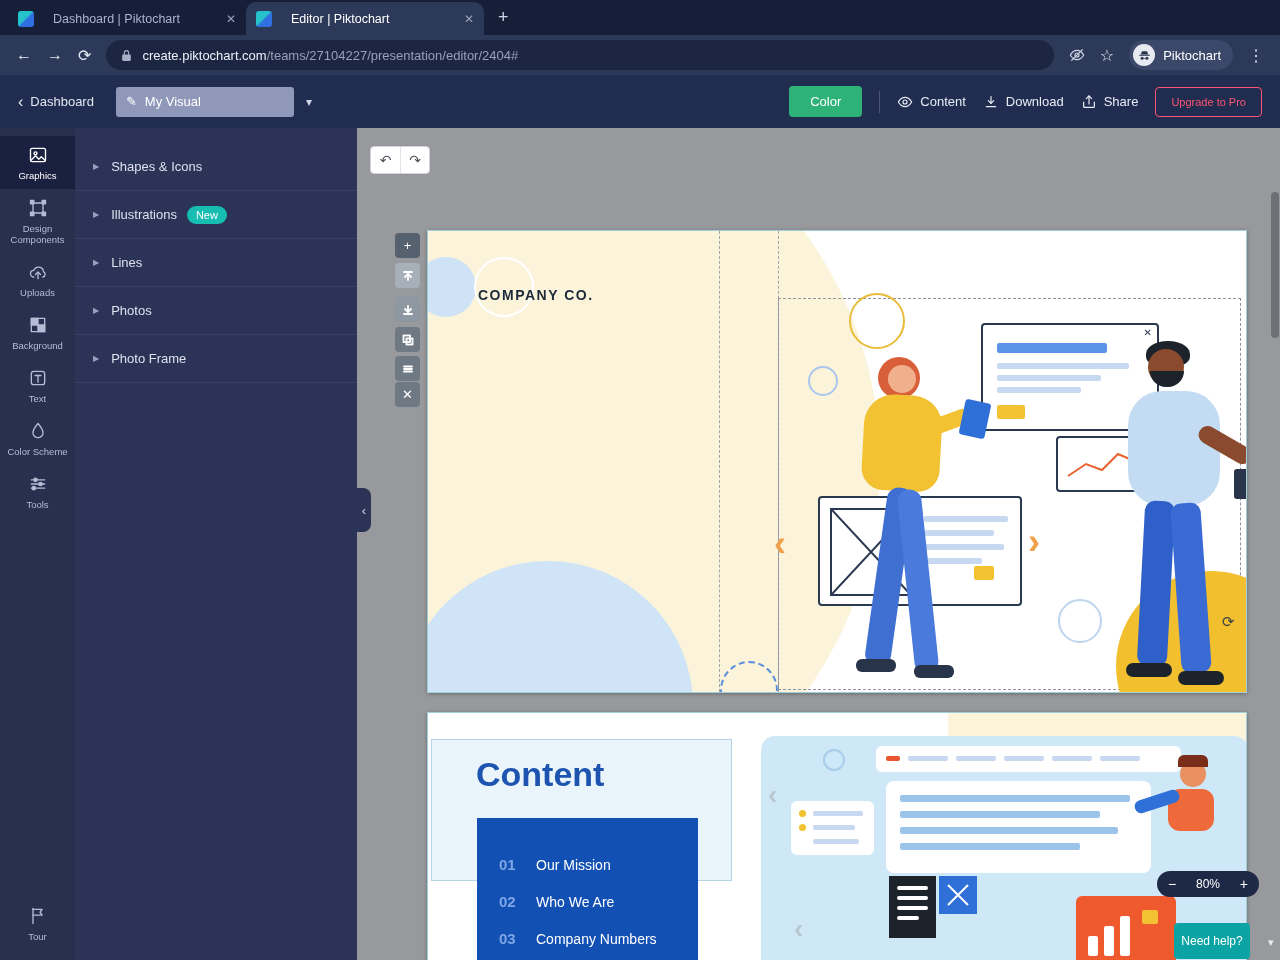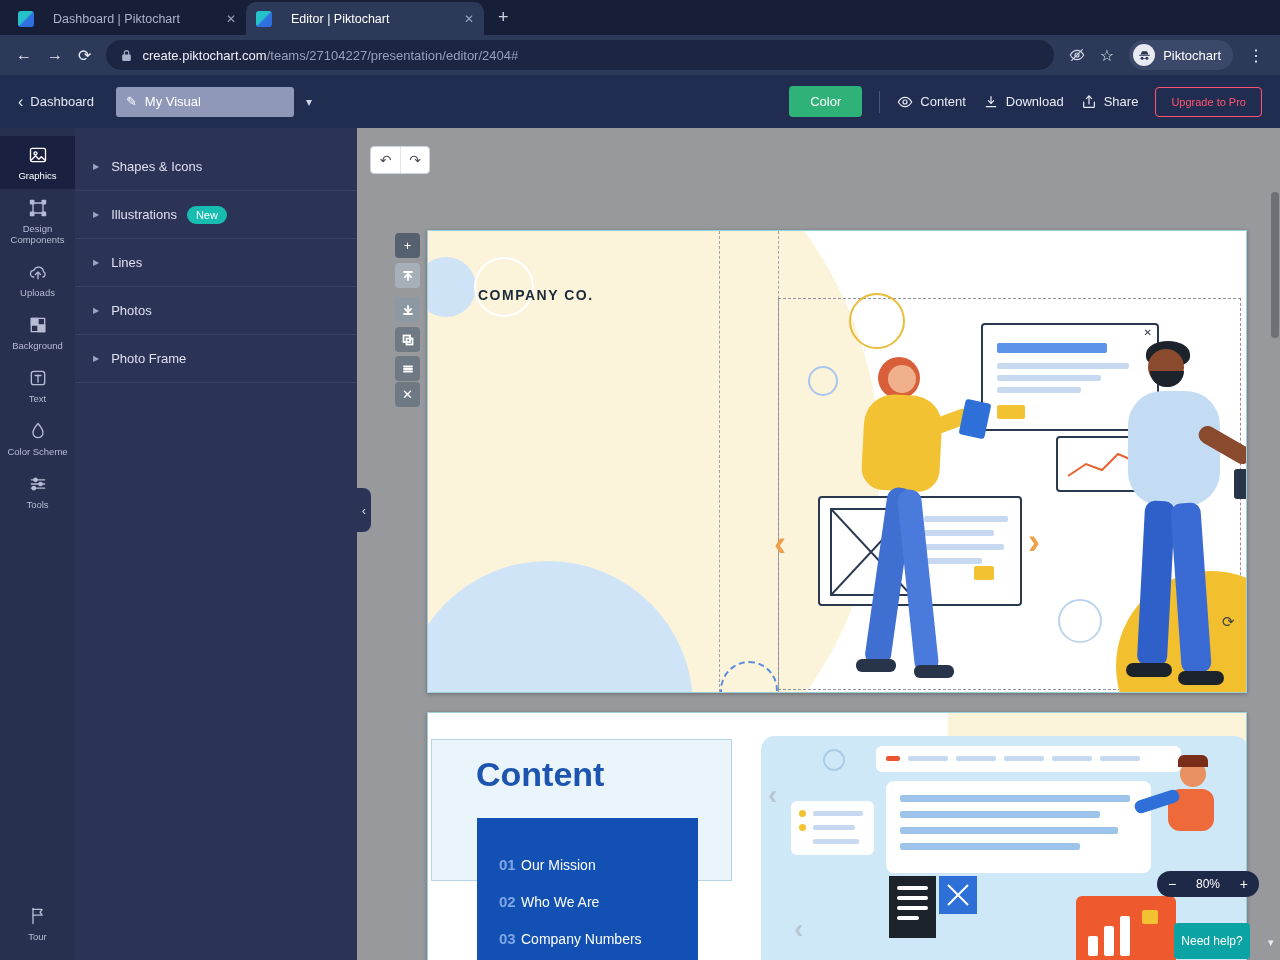--- a/index.html
+++ b/index.html
@@ -67,21 +67,21 @@
   .s1-title{position:absolute;left:46px;top:138px;font-size:52px;font-weight:bold;line-height:62px}
   .s1-line1{color:#2c67cf}
   .s1-line2{color:#6d9ae6}
   .guide{position:absolute;top:0;bottom:0;border-left:1px dashed #a0a5ad}
   .selrect{position:absolute;left:350px;top:67px;width:463px;height:392px;border:1px dashed #8e939b}
   .card{position:absolute;background:#fff;border:2px solid #2a3950;border-radius:4px}
   .bar{position:absolute;border-radius:2px}
 
   .s2-heading{position:absolute;left:48px;top:42px;font-size:34px;font-weight:bold;color:#1d54b0}
   .s2-box{position:absolute;left:49px;top:105px;width:221px;height:200px;background:#1250b4;padding-top:28px}
-  .s2-row{display:flex;align-items:center;height:37px;padding-left:22px;}
+  .s2-row{display:flex;align-items:center;height:37px;padding-left:22px;gap:15px}
   .s2-num{color:#7ea6e6;font-size:15px;font-weight:bold;width:22px}
   .s2-label{color:#fff;font-size:14px}
 
   .zoom-pill{position:absolute;left:800px;top:743px;width:102px;height:26px;background:#1e2947;border-radius:13px;display:flex;align-items:center;justify-content:space-between;padding:0 11px;color:#fff;font-size:12px}
   .zoom-btn{color:#fff;font-size:14px;line-height:1}
   .help-btn{position:absolute;left:817px;top:795px;width:76px;height:36px;background:#0ba3a3;border-radius:4px;display:grid;place-items:center;color:#fff;font-size:12px}
   .scroll-thumb{position:absolute;left:914px;top:64px;width:8px;height:146px;background:#6d7074;border-radius:4px}
   .scroll-arrow{position:absolute;left:911px;top:808px;color:#ececec;font-size:11px}
 </style>
 </head>

